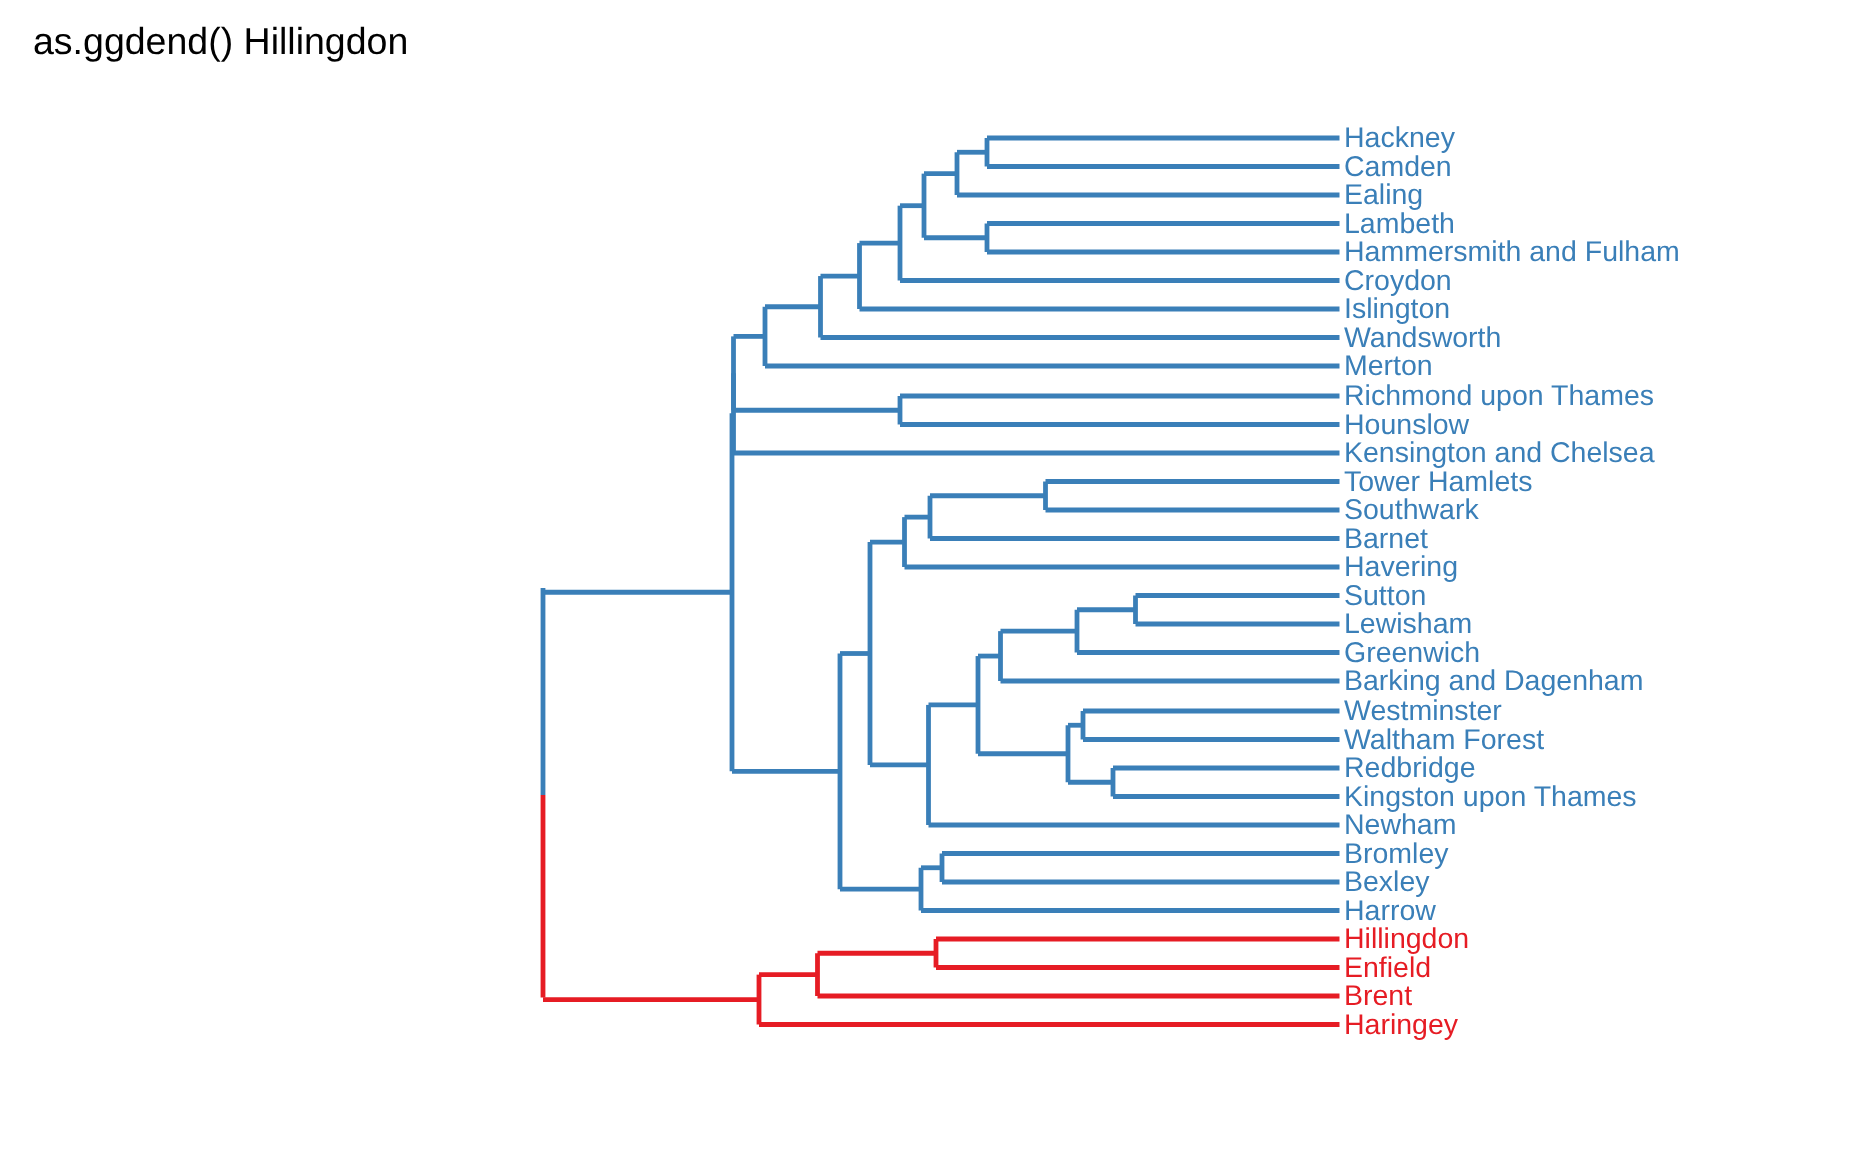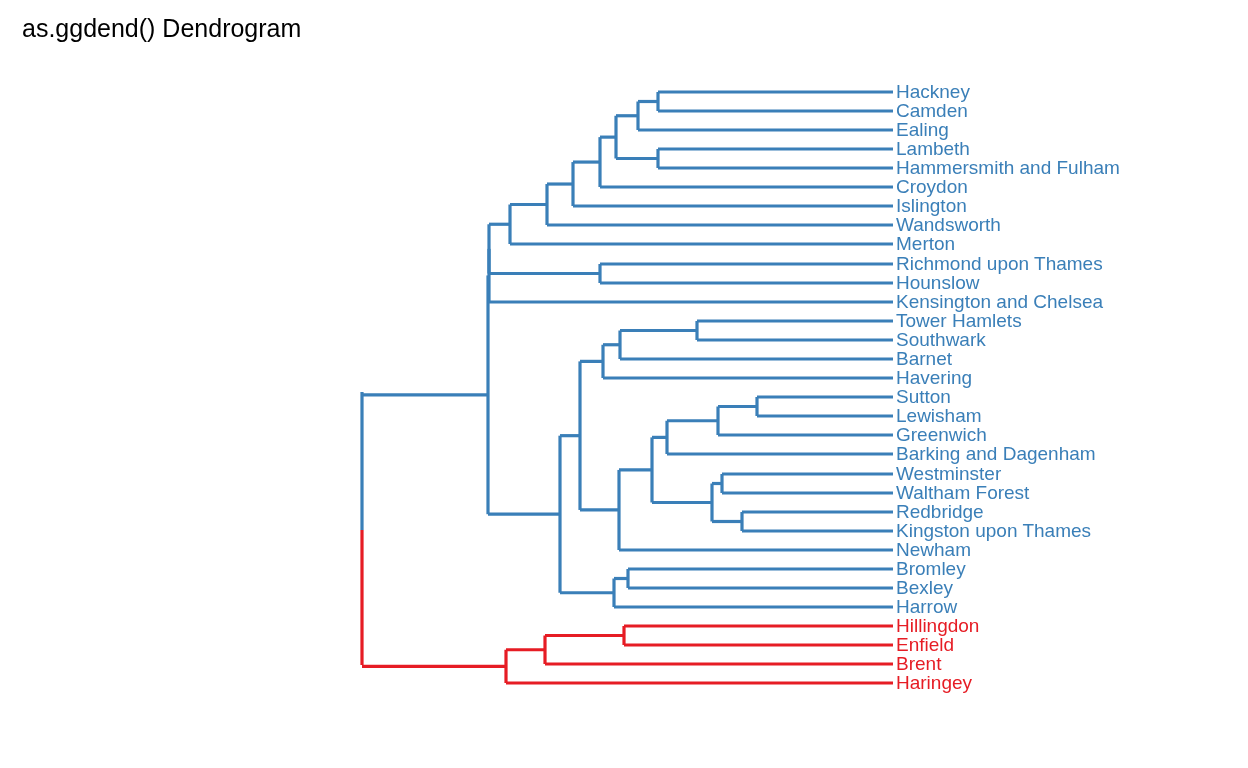--- a/index.html
+++ b/index.html
@@ -39,21 +39,21 @@
     font-family: "Liberation Sans", sans-serif;
     font-size: 19px;
     dominant-baseline: middle;
   }
 </style>
 </head>
 <body>
 
 <div id="plot-root">
 
-  <div id="plot-title">as.ggdend() Dendrogram</div>
+  <div id="plot-title">as.ggdend() Hillingdon</div>
 
   <svg id="dendro-svg" width="1248" height="768" viewBox="0 0 1248 768">
     <g id="branches">
         <line x1="658" y1="92" x2="893" y2="92" stroke="#3a7fb8" stroke-width="3.2" stroke-linecap="butt"></line>
         <line x1="658" y1="111" x2="893" y2="111" stroke="#3a7fb8" stroke-width="3.2" stroke-linecap="butt"></line>
         <line x1="658" y1="92" x2="658" y2="111" stroke="#3a7fb8" stroke-width="3.2" stroke-linecap="butt"></line>
         <line x1="638" y1="101.5" x2="658" y2="101.5" stroke="#3a7fb8" stroke-width="3.2" stroke-linecap="butt"></line>
         <line x1="638" y1="130" x2="893" y2="130" stroke="#3a7fb8" stroke-width="3.2" stroke-linecap="butt"></line>
         <line x1="638" y1="101.5" x2="638" y2="130" stroke="#3a7fb8" stroke-width="3.2" stroke-linecap="butt"></line>
         <line x1="658" y1="149" x2="893" y2="149" stroke="#3a7fb8" stroke-width="3.2" stroke-linecap="butt"></line>

